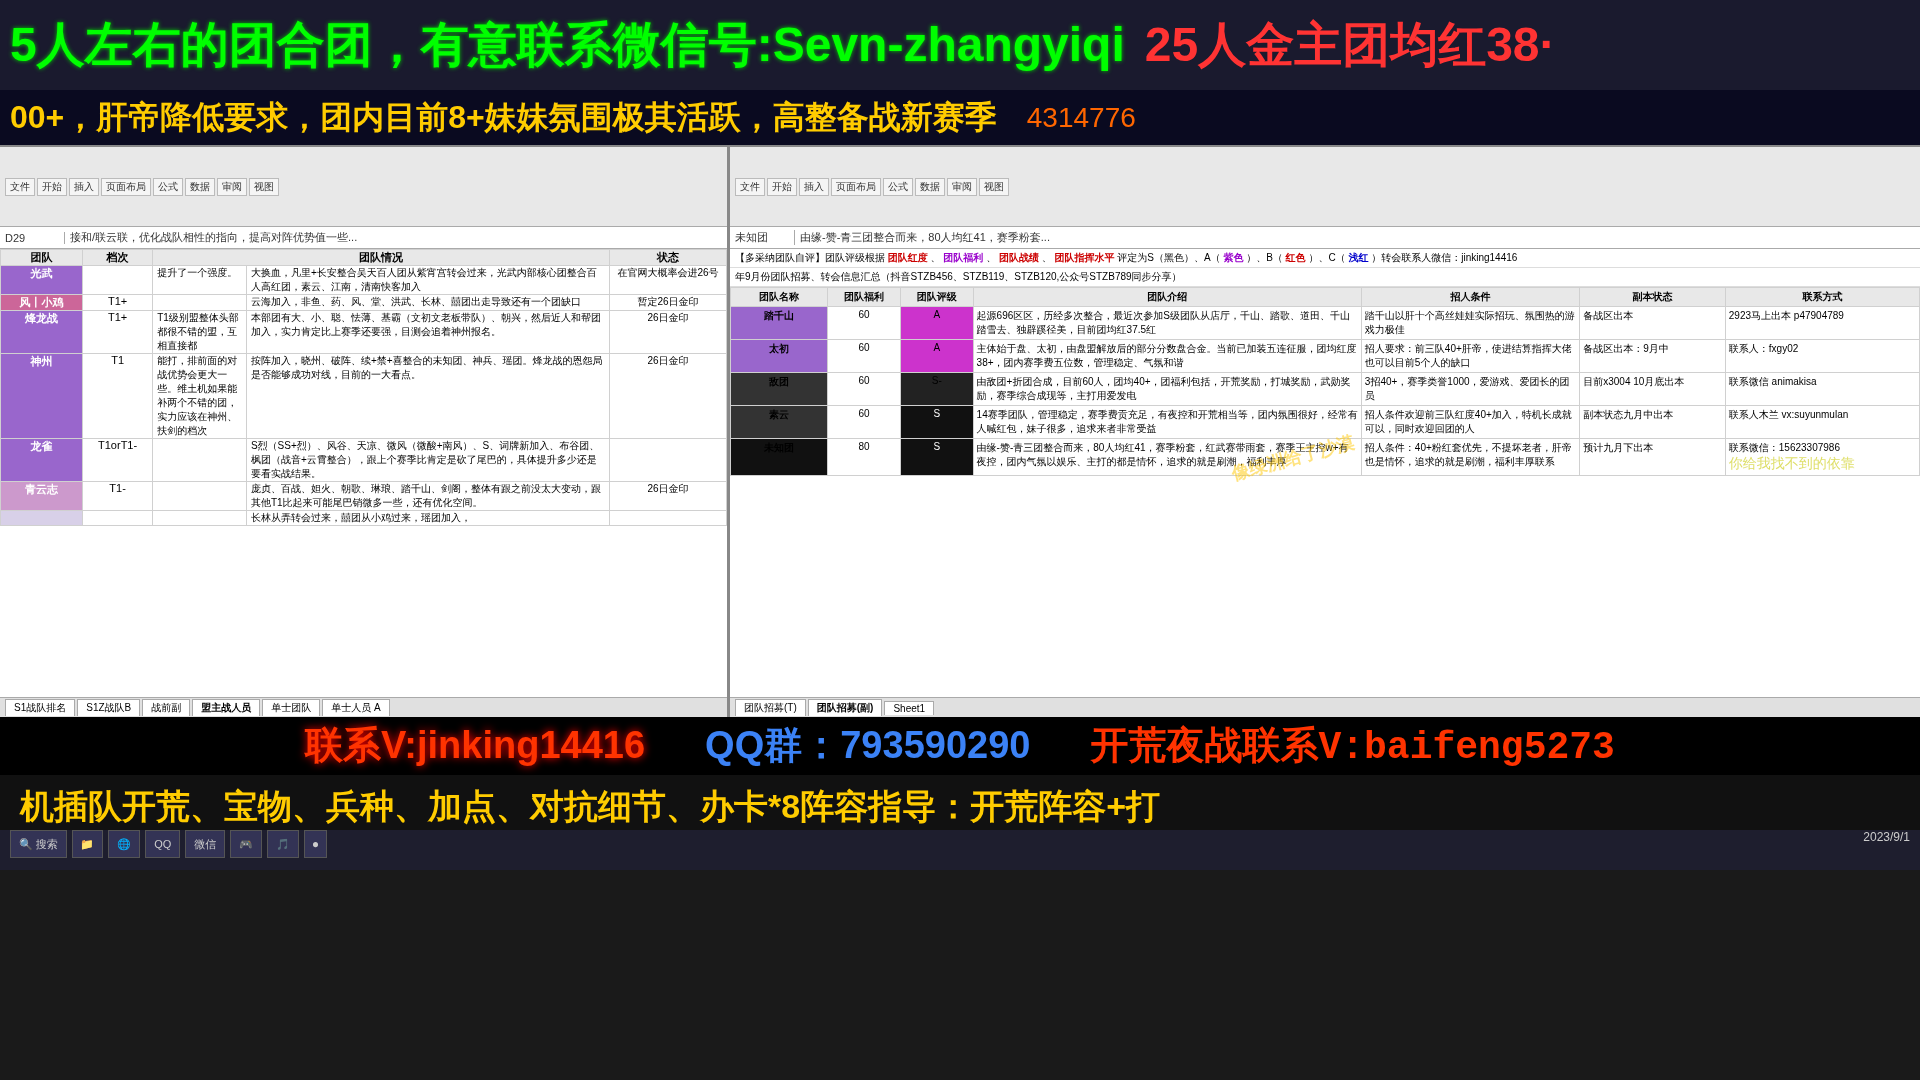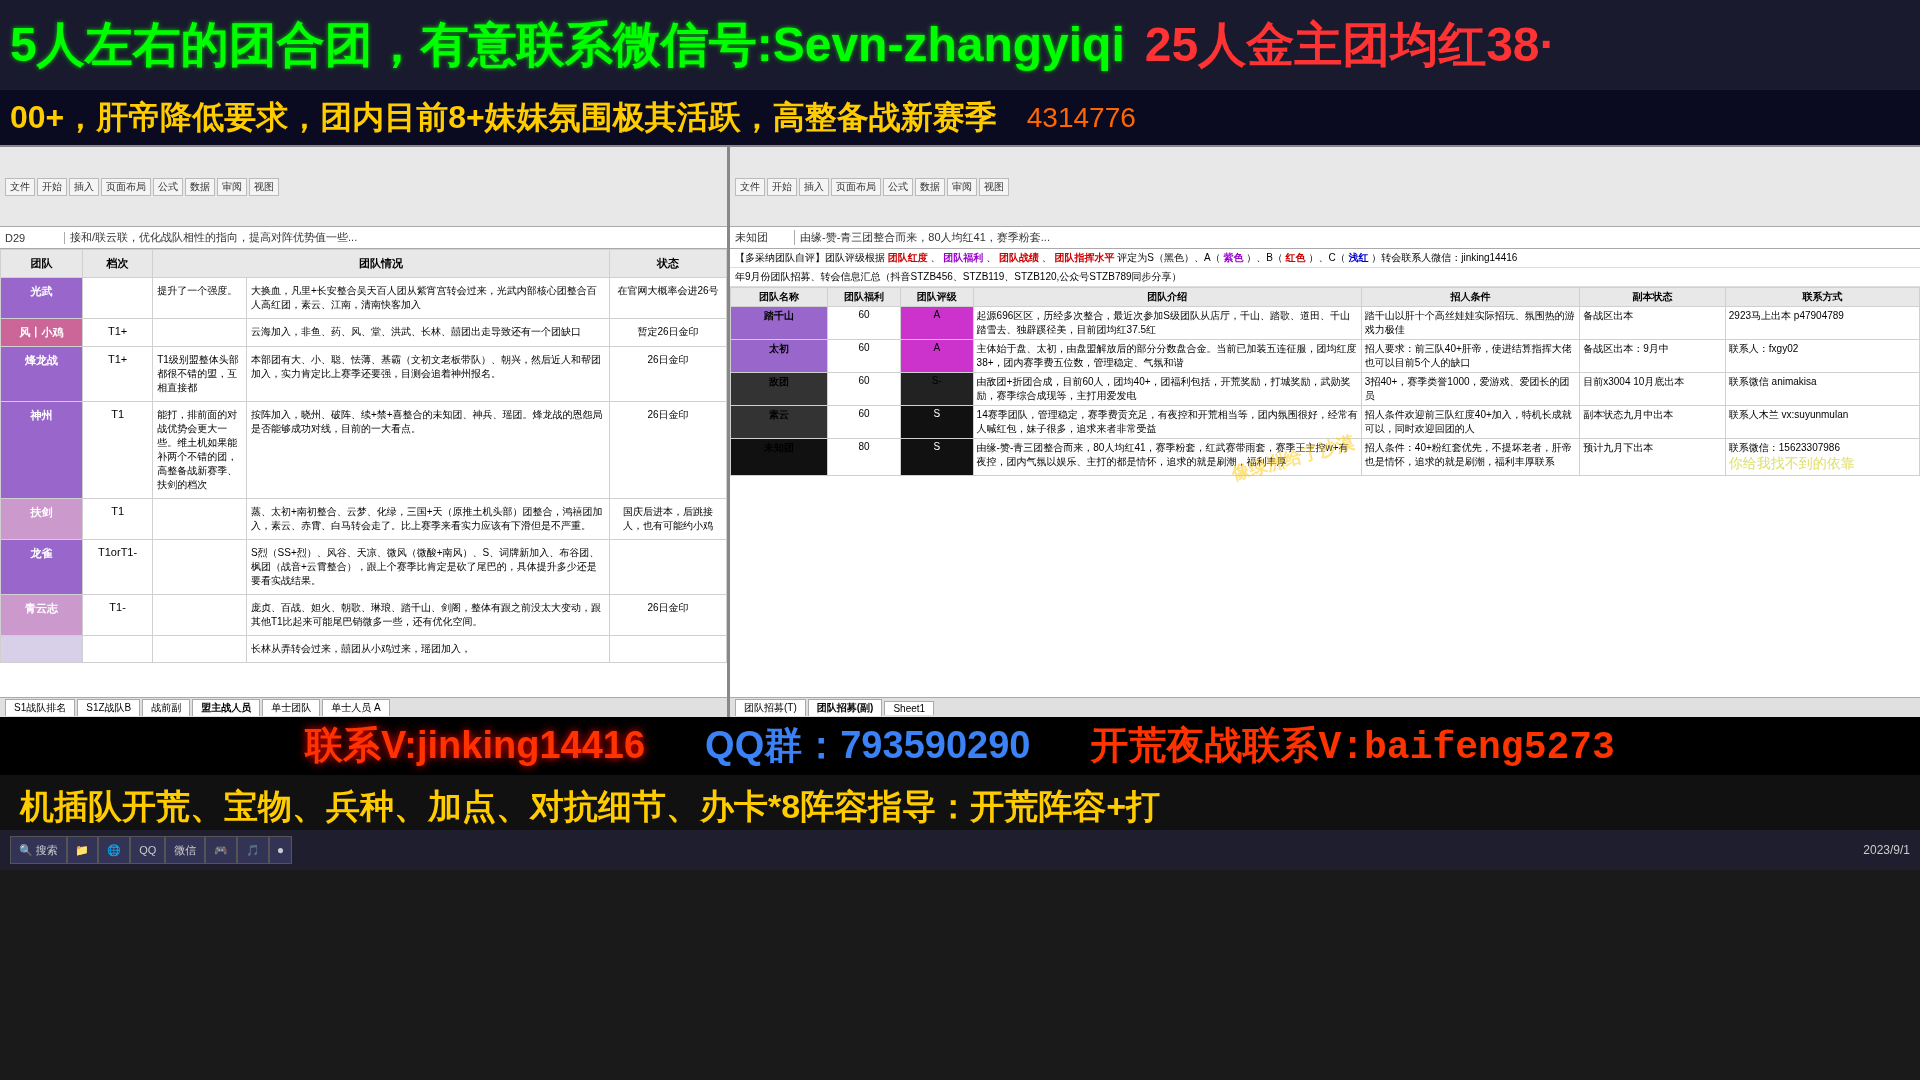--- a/index.html
+++ b/index.html
@@ -127,21 +127,21 @@
       background: #fff;
     }
 
     .left-table {
       width: 100%;
       border-collapse: collapse;
       font-size: 11px;
     }
     .left-table th, .left-table td {
       border: 1px solid #d0d0d0;
-      padding: 6px 4px;
+      padding: 0 4px;
       vertical-align: top;
       color: #000;
     }
     .left-table th {
       background: #e8e8e8;
       text-align: center;
       font-weight: bold;
       font-size: 11px;
     }
     .col-name { width: 70px; background: #d8d0e8; text-align: center; font-weight: bold; }
@@ -246,22 +246,23 @@
       color: #ffcc00;
       white-space: nowrap;
     }
 
     
     #taskbar {
       width: 100%;
       height: 40px;
       background: #1e1e2e;
       display: flex;
-      align-items: center;
+      align-items: flex-start;
       padding: 0 10px;
+      gap: 5px;
     }
     .taskbar-btn {
       background: #333355;
       border: 1px solid #555;
       color: #ccc;
       font-size: 11px;
       padding: 2px 8px;
       height: 28px;
       cursor: pointer;
       white-space: nowrap;
@@ -364,30 +365,23 @@
           <tr class="row-longzhan">
             <td class="col-name">烽龙战</td>
             <td class="col-tier">T1+</td>
             <td style="font-size:10px;width:80px">T1级别盟整体头部都很不错的盟，互相直接都</td>
             <td class="col-desc">本部团有大、小、聪、怯薄、基霸（文初文老板带队）、朝兴，然后近人和帮团加入，实力肯定比上赛季还要强，目测会追着神州报名。</td>
             <td class="col-status">26日金印</td>
           </tr>
           <tr class="row-shenzhou">
             <td class="col-name">神州</td>
             <td class="col-tier">T1</td>
-            <td style="font-size:10px;width:80px">能打，排前面的对战优势会更大一些。维土机如果能补两个不错的团，高整备战新赛季、扶剑的档次</td>
+            <td style="font-size:10px;width:80px">能打，排前面的对战优势会更大一些。维土机如果能补两个不错的团，实力应该在神州、扶剑的档次</td>
             <td class="col-desc">按阵加入，晓州、破阵、续+禁+喜整合的未知团、神兵、瑶团。烽龙战的恩怨局是否能够成功对线，目前的一大看点。</td>
             <td class="col-status">26日金印</td>
-          </tr>
-          <tr class="row-fujian">
-            <td class="col-name">扶剑</td>
-            <td class="col-tier">T1</td>
-            <td style="font-size:10px;width:80px"></td>
-            <td class="col-desc">蒸、太初+南初整合、云梦、化绿，三国+天（原推土机头部）团整合，鸿禧团加入，素云、赤霄、白马转会走了。比上赛季来看实力应该有下滑但是不严重。</td>
-            <td class="col-status">国庆后进本，后跳接人，也有可能约小鸡</td>
           </tr>
           <tr class="row-longque">
             <td class="col-name">龙雀</td>
             <td class="col-tier">T1orT1-</td>
             <td style="font-size:10px;width:80px"></td>
             <td class="col-desc">S烈（SS+烈）、风谷、天凉、微风（微酸+南风）、S、词牌新加入、布谷团、枫团（战音+云霄整合），跟上个赛季比肯定是砍了尾巴的，具体提升多少还是要看实战结果。</td>
             <td class="col-status"></td>
           </tr>
           <tr class="row-qingyunzhi">
             <td class="col-name">青云志</td>

